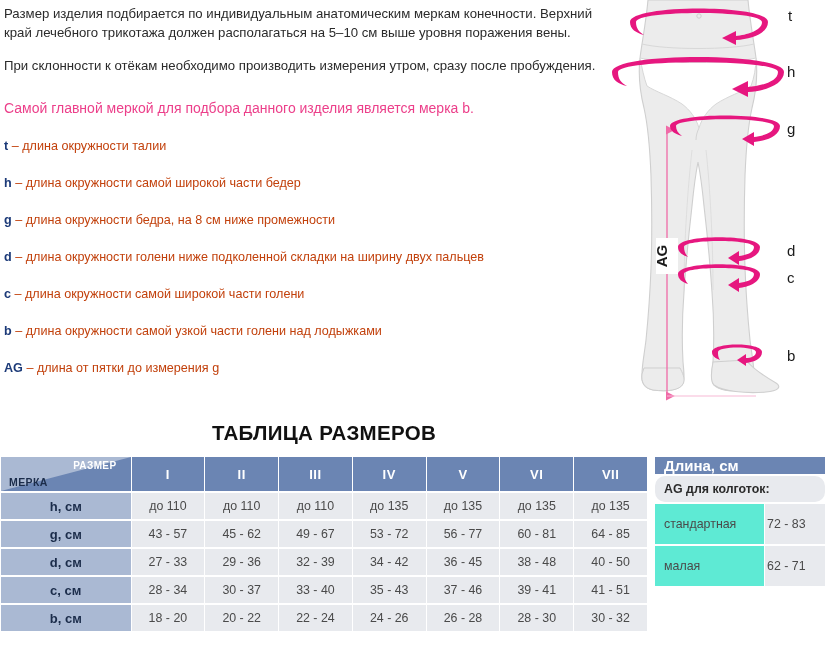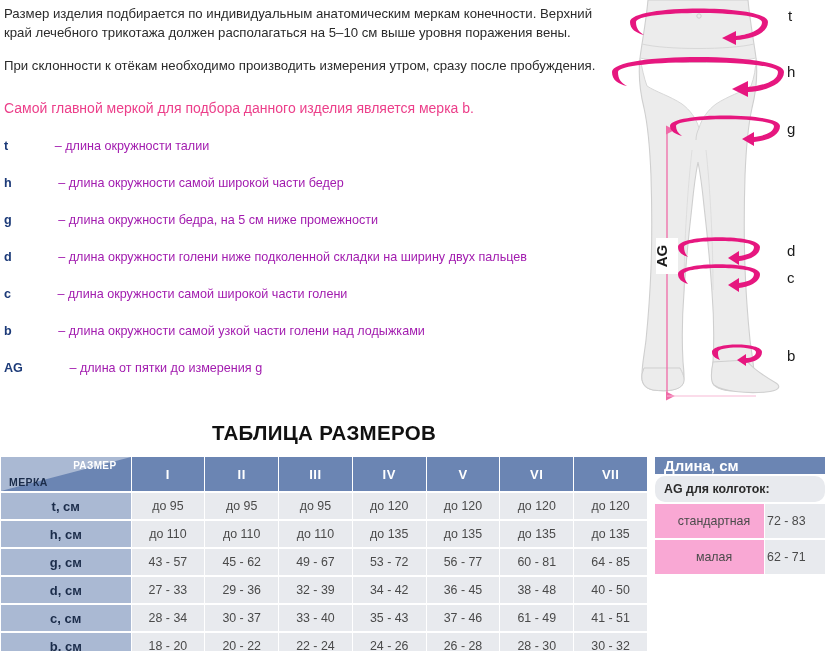--- a/index.html
+++ b/index.html
@@ -53,22 +53,21 @@
     color: #1f3d7a;
     margin: 0 0 20px 0;
     white-space: nowrap;
   }
   .legend-row .key {
     font-weight: bold;
     color: #1c3a78;
   }
   .legend-row .desc {
     font-weight: normal;
-    color: #a21caf;
-    margin-left: 43px;
+    color: #c2410c;
   }
 
   
   #figure-wrap {
     position: absolute;
     left: 596px;
     top: 0;
     width: 230px;
     height: 415px;
   }
@@ -186,26 +185,26 @@
     background: #e8eaee;
     color: #2b2b2b;
     font-weight: bold;
     font-size: 12.4px;
     height: 26px;
     padding-left: 9px !important;
     text-align: left;
     border-radius: 10px;
   }
   .len-name {
-    background: #f9a8d4;
+    background: #5eead4;
     color: #4a4a4a;
     font-size: 12.4px;
-    height: 34px;
+    height: 40px;
     padding-left: 9px !important;
-    text-align: center;
+    text-align: left;
     width: 100px;
   }
   .len-val {
     background: #e8eaee;
     color: #4a4a4a;
     font-size: 12.4px;
     height: 26px;
     text-align: left;
     padding-left: 2px !important;
   }
@@ -223,21 +222,21 @@
     <div class="legend-row">
       <span class="key">t</span>
       <span class="desc">– длина окружности талии</span>
     </div>
     <div class="legend-row">
       <span class="key">h</span>
       <span class="desc">– длина окружности самой широкой части бедер</span>
     </div>
     <div class="legend-row">
       <span class="key">g</span>
-      <span class="desc">– длина окружности бедра, на 5 см ниже промежности</span>
+      <span class="desc">– длина окружности бедра, на 8 см ниже промежности</span>
     </div>
     <div class="legend-row">
       <span class="key">d</span>
       <span class="desc">– длина окружности голени ниже подколенной складки на ширину двух пальцев</span>
     </div>
     <div class="legend-row">
       <span class="key">c</span>
       <span class="desc">– длина окружности самой широкой части голени</span>
     </div>
     <div class="legend-row">
@@ -372,30 +371,20 @@
       <th class="col-head">II</th>
       <th class="col-head">III</th>
       <th class="col-head">IV</th>
       <th class="col-head">V</th>
       <th class="col-head">VI</th>
       <th class="col-head">VII</th>
     </tr>
   </thead>
   <tbody>
     <tr>
-      <td class="row-label">t, см</td>
-      <td class="data-cell">до 95</td>
-      <td class="data-cell">до 95</td>
-      <td class="data-cell">до 95</td>
-      <td class="data-cell">до 120</td>
-      <td class="data-cell">до 120</td>
-      <td class="data-cell">до 120</td>
-      <td class="data-cell">до 120</td>
-    </tr>
-    <tr>
       <td class="row-label">h, см</td>
       <td class="data-cell">до 110</td>
       <td class="data-cell">до 110</td>
       <td class="data-cell">до 110</td>
       <td class="data-cell">до 135</td>
       <td class="data-cell">до 135</td>
       <td class="data-cell">до 135</td>
       <td class="data-cell">до 135</td>
     </tr>
     <tr>
@@ -418,21 +407,21 @@
       <td class="data-cell">38 - 48</td>
       <td class="data-cell">40 - 50</td>
     </tr>
     <tr>
       <td class="row-label">c, см</td>
       <td class="data-cell">28 - 34</td>
       <td class="data-cell">30 - 37</td>
       <td class="data-cell">33 - 40</td>
       <td class="data-cell">35 - 43</td>
       <td class="data-cell">37 - 46</td>
-      <td class="data-cell">61 - 49</td>
+      <td class="data-cell">39 - 41</td>
       <td class="data-cell">41 - 51</td>
     </tr>
     <tr>
       <td class="row-label">b, см</td>
       <td class="data-cell">18 - 20</td>
       <td class="data-cell">20 - 22</td>
       <td class="data-cell">22 - 24</td>
       <td class="data-cell">24 - 26</td>
       <td class="data-cell">26 - 28</td>
       <td class="data-cell">28 - 30</td>

